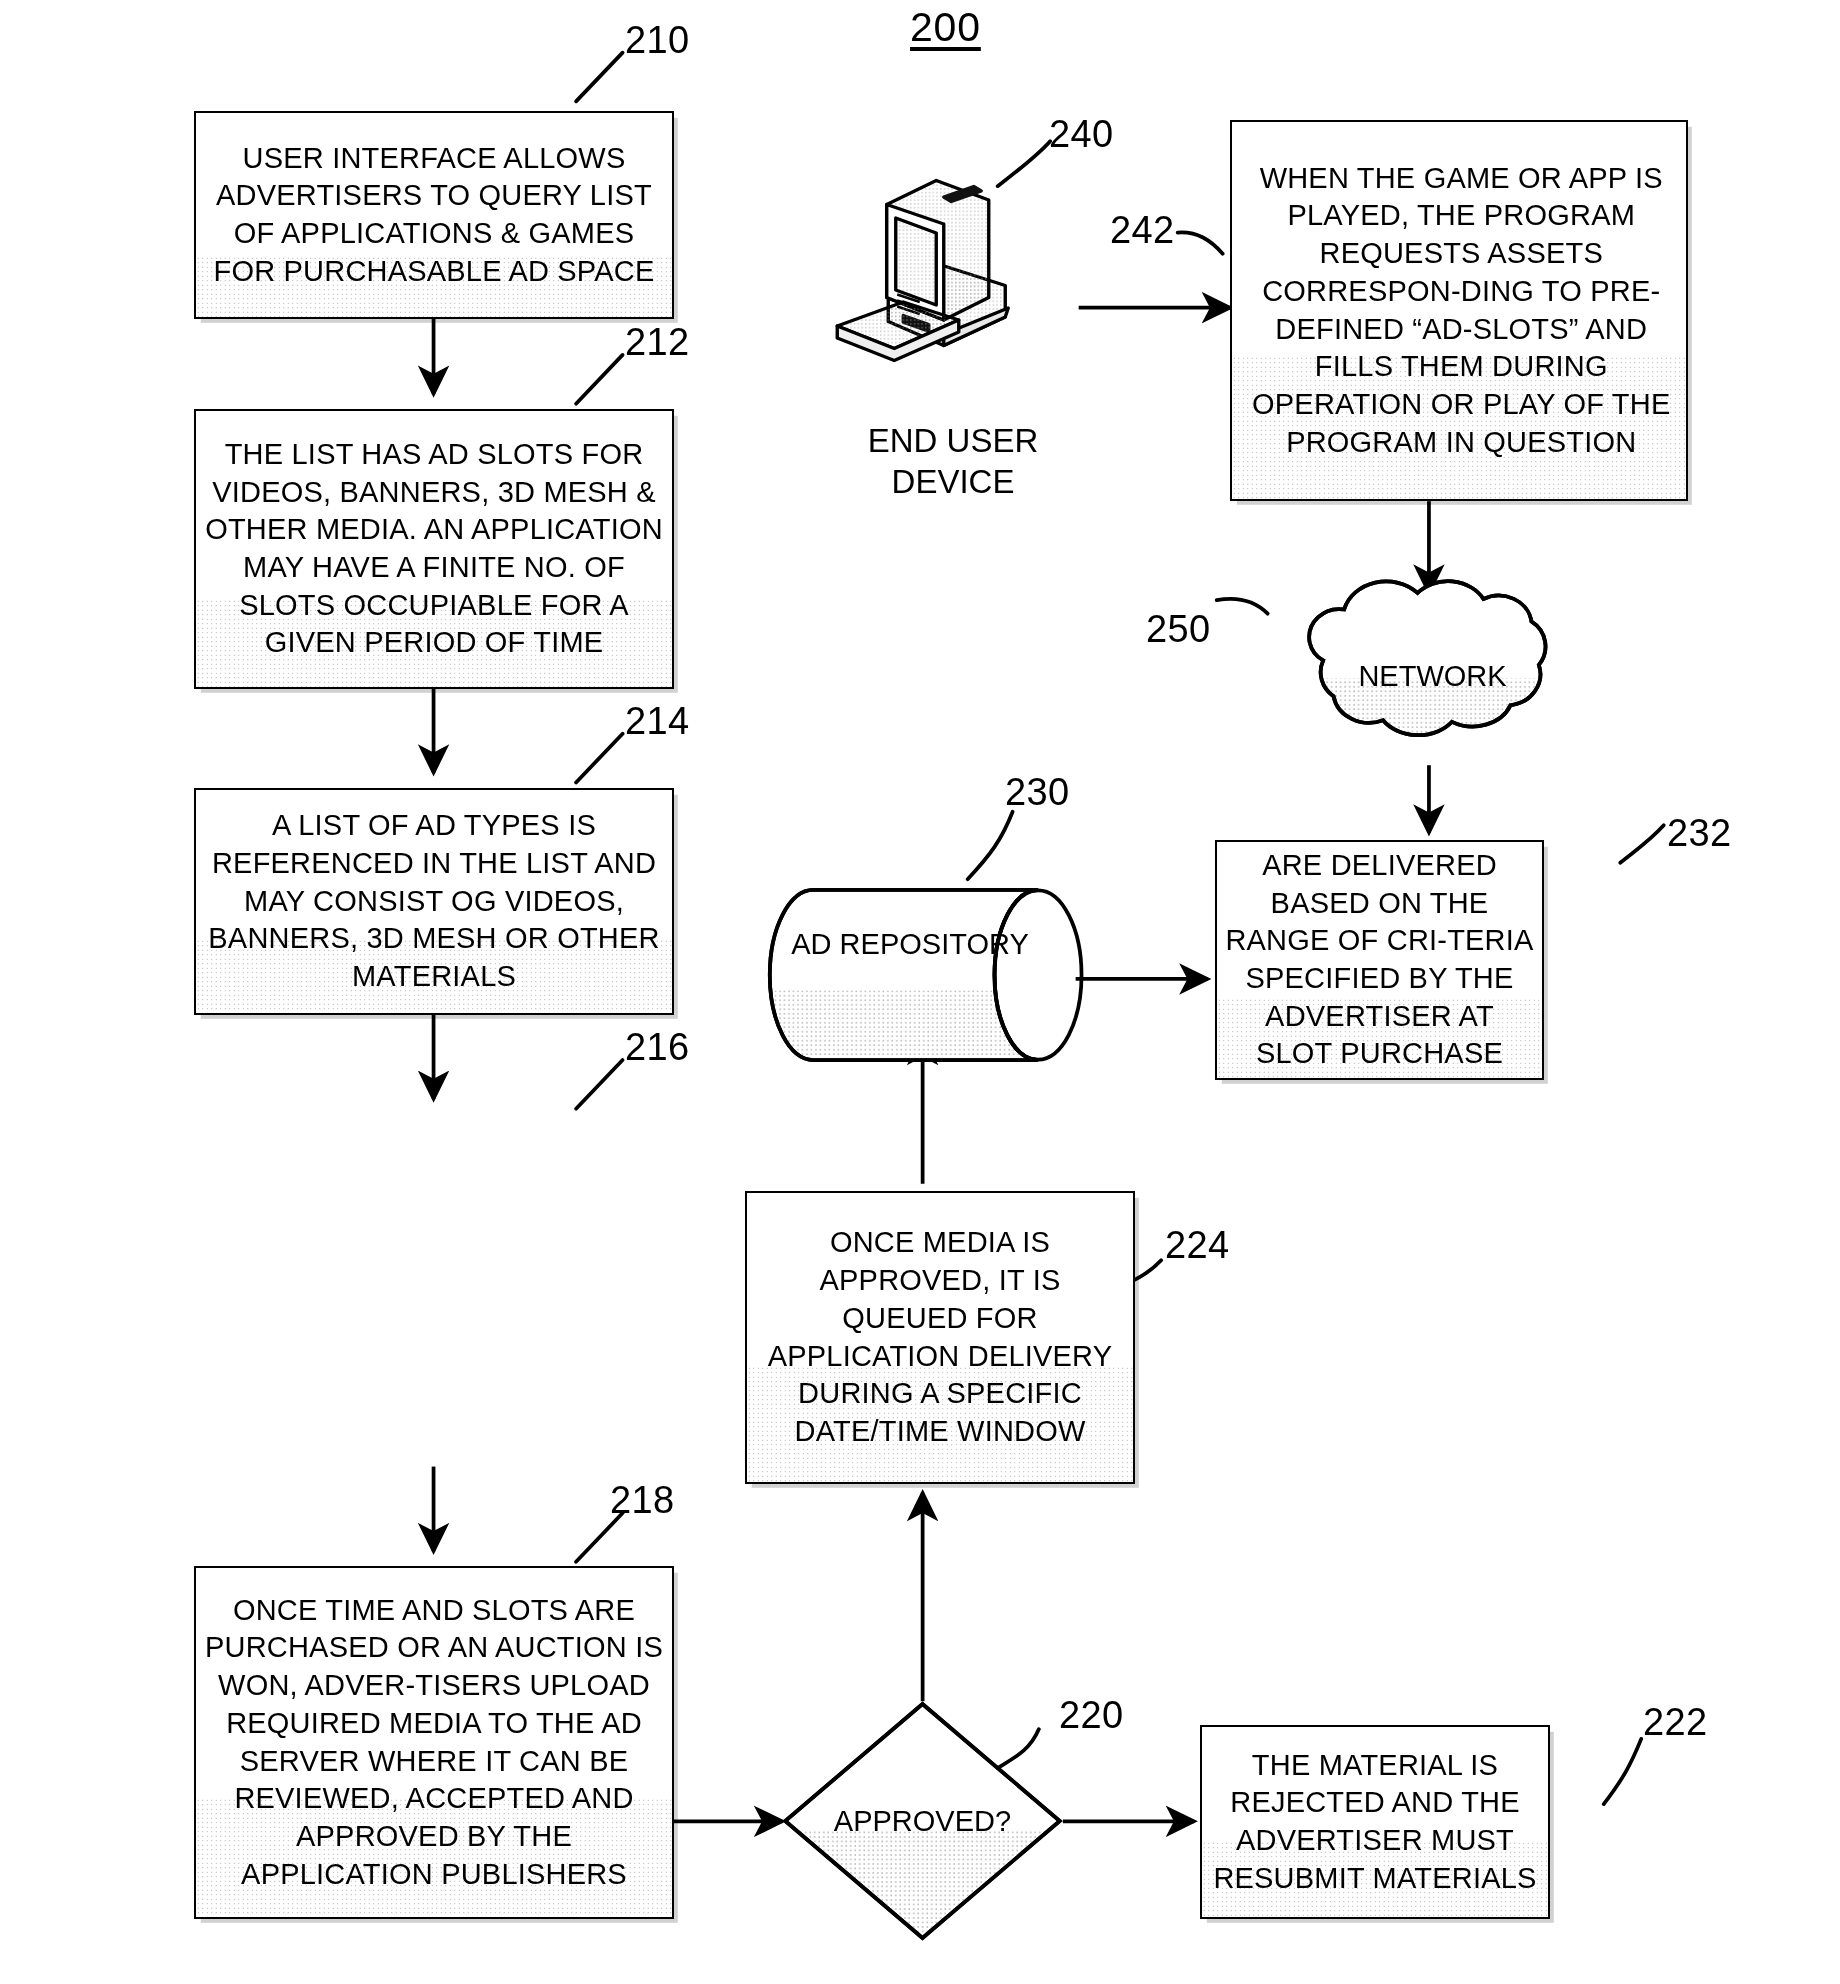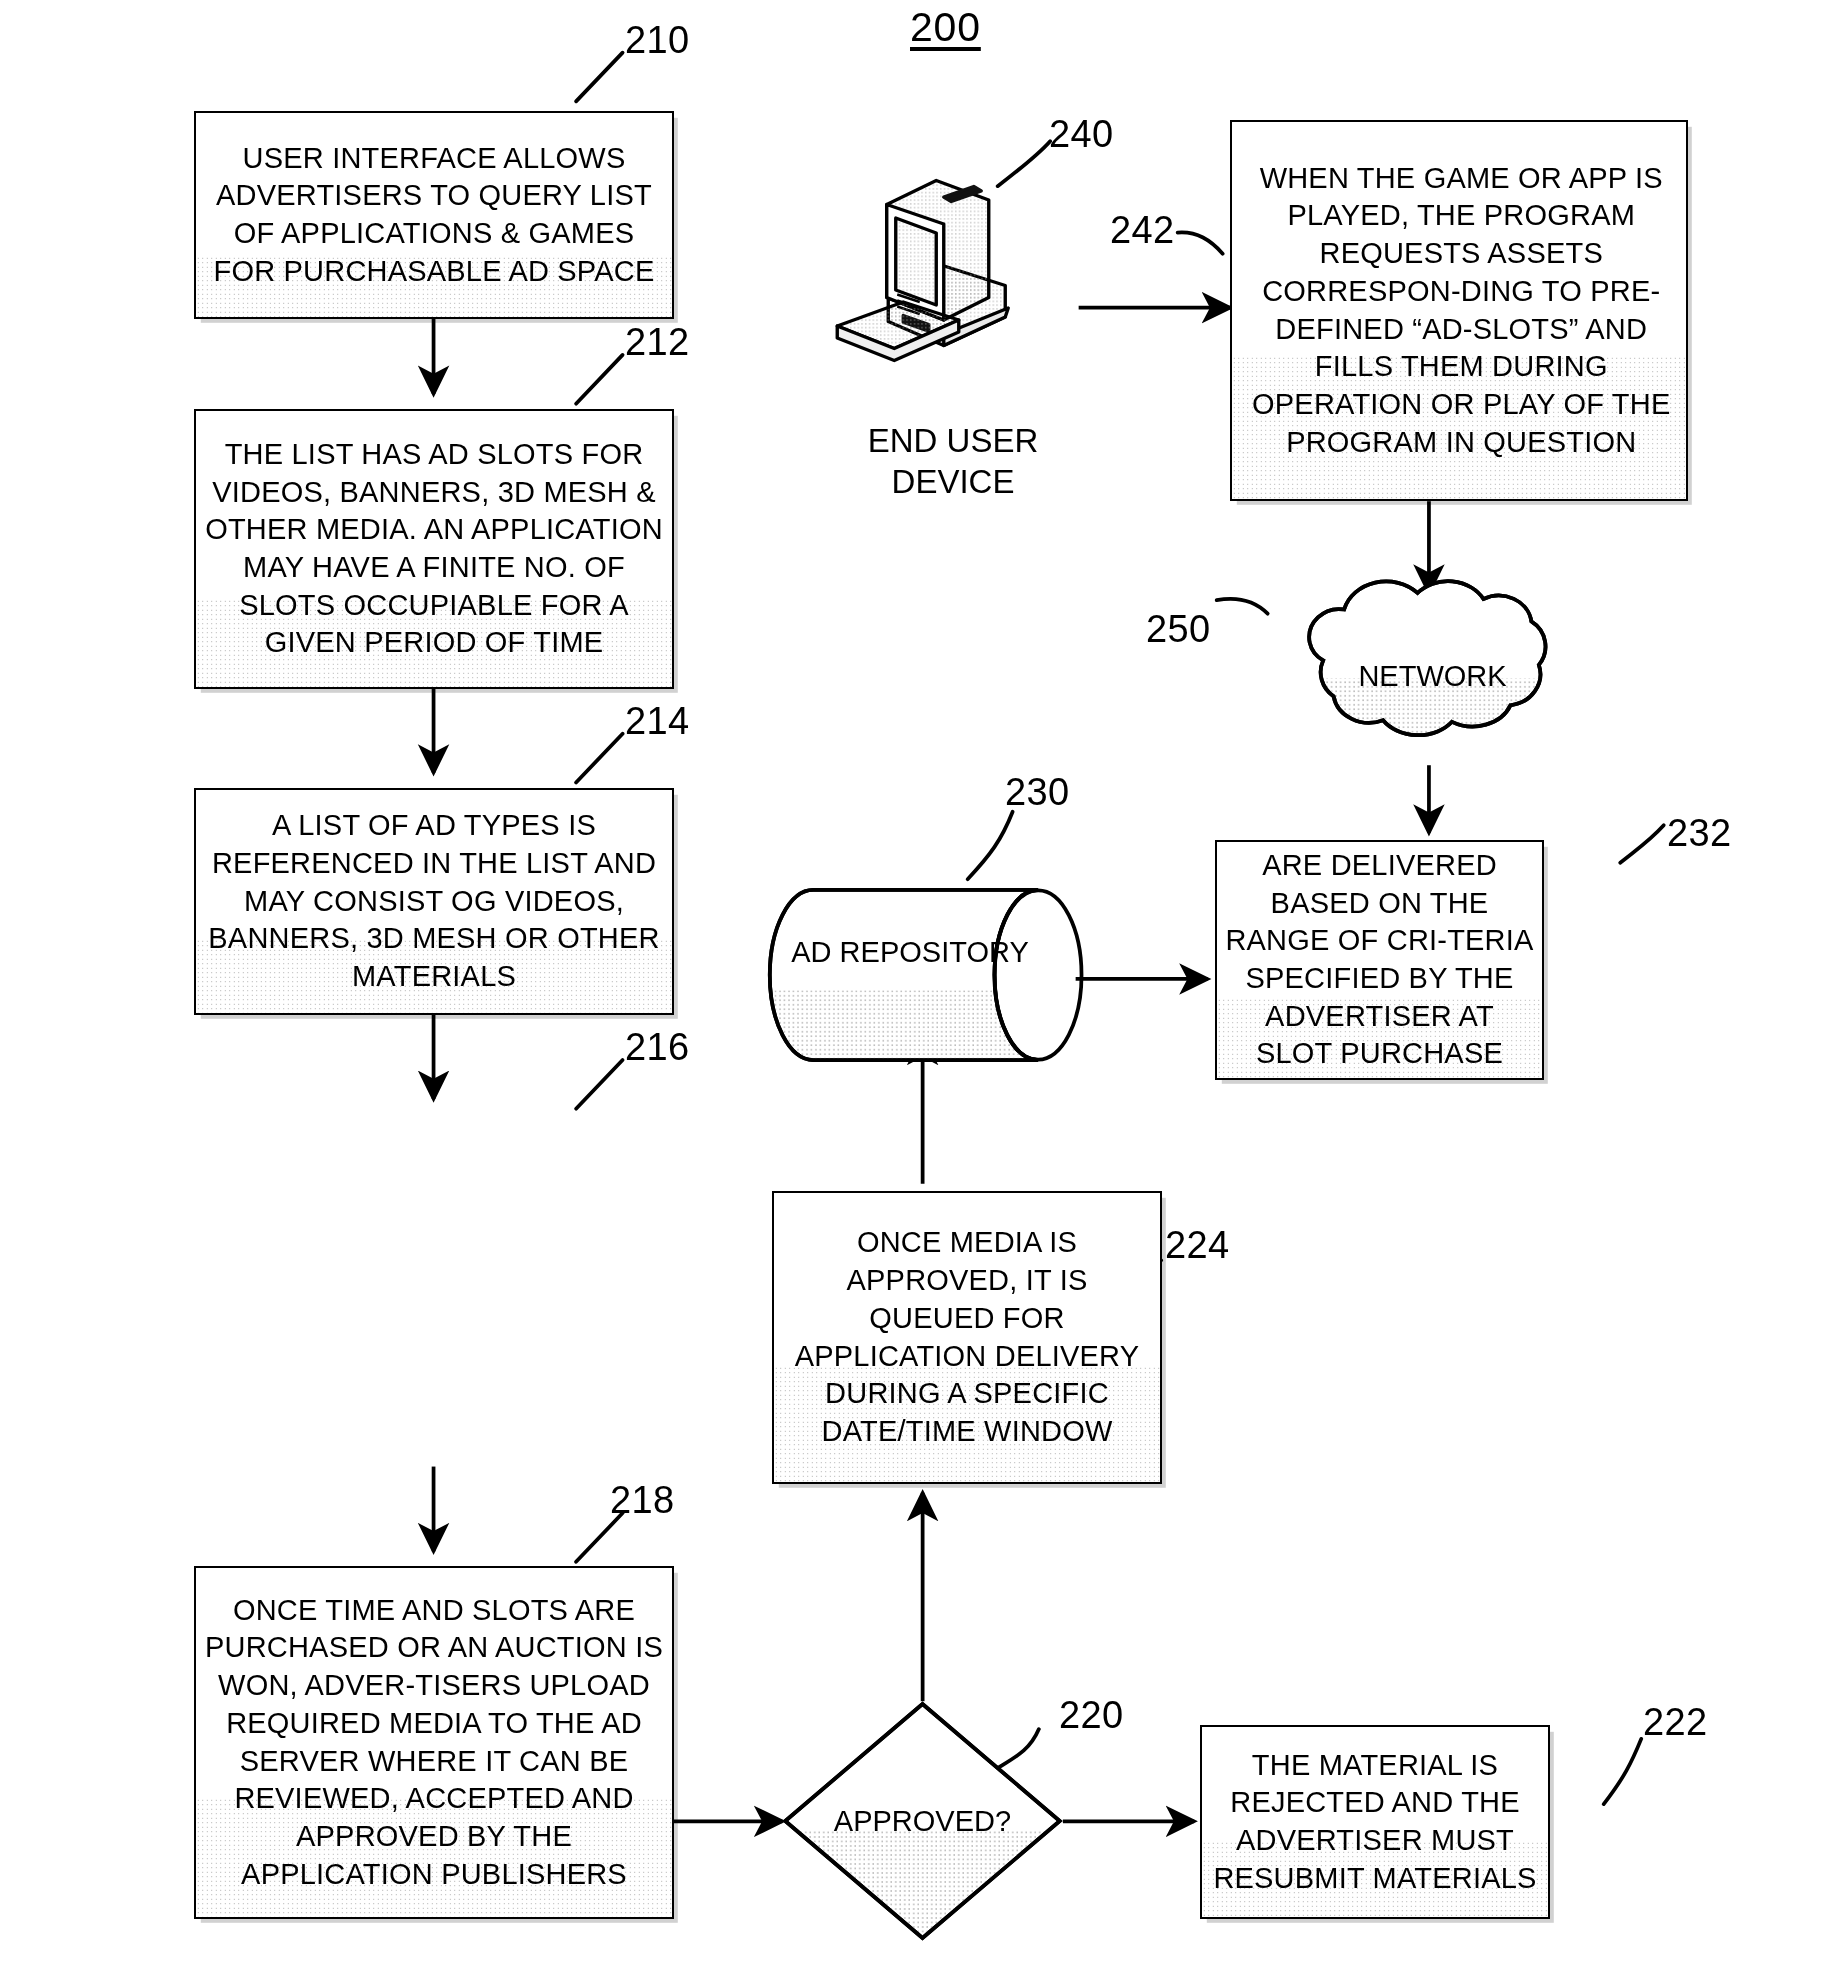--- a/index.html
+++ b/index.html
@@ -229,21 +229,21 @@
     </svg>
     <div class="diamond-label" style="top:104px;">APPROVED?</div>
   </div>
   <div class="refnum" style="left:1059px; top:1694px;">220</div>
 
   <div class="pbox" style="left:1200px; top:1725px; width:350px; height:194px; --shade:40%;">
     <div class="txt">THE MATERIAL IS REJECTED AND THE ADVERTISER MUST RESUBMIT MATERIALS</div>
   </div>
   <div class="refnum" style="left:1643px; top:1701px;">222</div>
 
-  <div class="pbox" style="left:772px; top:1191px; width:390px; height:293px; --shade:40%;">
+  <div class="pbox" style="left:745px; top:1191px; width:390px; height:293px; --shade:40%;">
     <div class="txt">ONCE MEDIA IS APPROVED, IT IS QUEUED FOR APPLICATION DELIVERY DURING A SPECIFIC DATE/TIME WINDOW</div>
   </div>
   <div class="refnum" style="left:1165px; top:1224px;">224</div>
 
   <div class="cyl" style="left:774px; top:887px; width:308px; height:176px;">
     <svg width="308" height="176" viewBox="0 0 410 235" xmlns="http://www.w3.org/2000/svg">
       <defs>
         <pattern id="dots230" width="6" height="6" patternUnits="userSpaceOnUse">
           <circle cx="1.3" cy="1.3" r="0.95" fill="#8a8a8a"></circle>
         </pattern>
@@ -251,21 +251,21 @@
           <path d="M52,4 H352 A58,113 0 0 0 352,231 H52 A58,113 0 0 1 52,4 Z"></path>
         </clipPath>
       </defs>
 
       <path d="M52,4 H352 A58,113 0 0 0 352,231 H52 A58,113 0 0 1 52,4 Z" fill="#ffffff" stroke="#000" stroke-width="5"></path>
       <rect x="0" y="138" width="410" height="100" fill="url(#dots230)" clip-path="url(#clip230)"></rect>
       <path d="M52,4 H352 A58,113 0 0 0 352,231 H52 A58,113 0 0 1 52,4 Z" fill="none" stroke="#000" stroke-width="5"></path>
 
       <ellipse cx="352" cy="117.5" rx="58" ry="113" fill="none" stroke="#000" stroke-width="5"></ellipse>
     </svg>
-    <div class="cyl-label" style="top:47px; padding-right:36px;">AD REPOSITORY</div>
+    <div class="cyl-label" style="top:39px; padding-right:36px;">AD REPOSITORY</div>
   </div>
   <div class="refnum" style="left:1005px; top:771px;">230</div>
 
   <div class="pbox" style="left:1215px; top:840px; width:329px; height:240px; --shade:34%;">
     <div class="txt">REQUESTED ASSETS ARE DELIVERED BASED ON THE RANGE OF CRI-TERIA SPECIFIED BY THE ADVERTISER AT SLOT PURCHASE TIME</div>
   </div>
   <div class="refnum" style="left:1667px; top:812px;">232</div>
 
   <div class="computer" style="left:831px; top:158px; width:248px; height:225px;">
     <svg width="248" height="225" viewBox="0 0 330 300" xmlns="http://www.w3.org/2000/svg">

